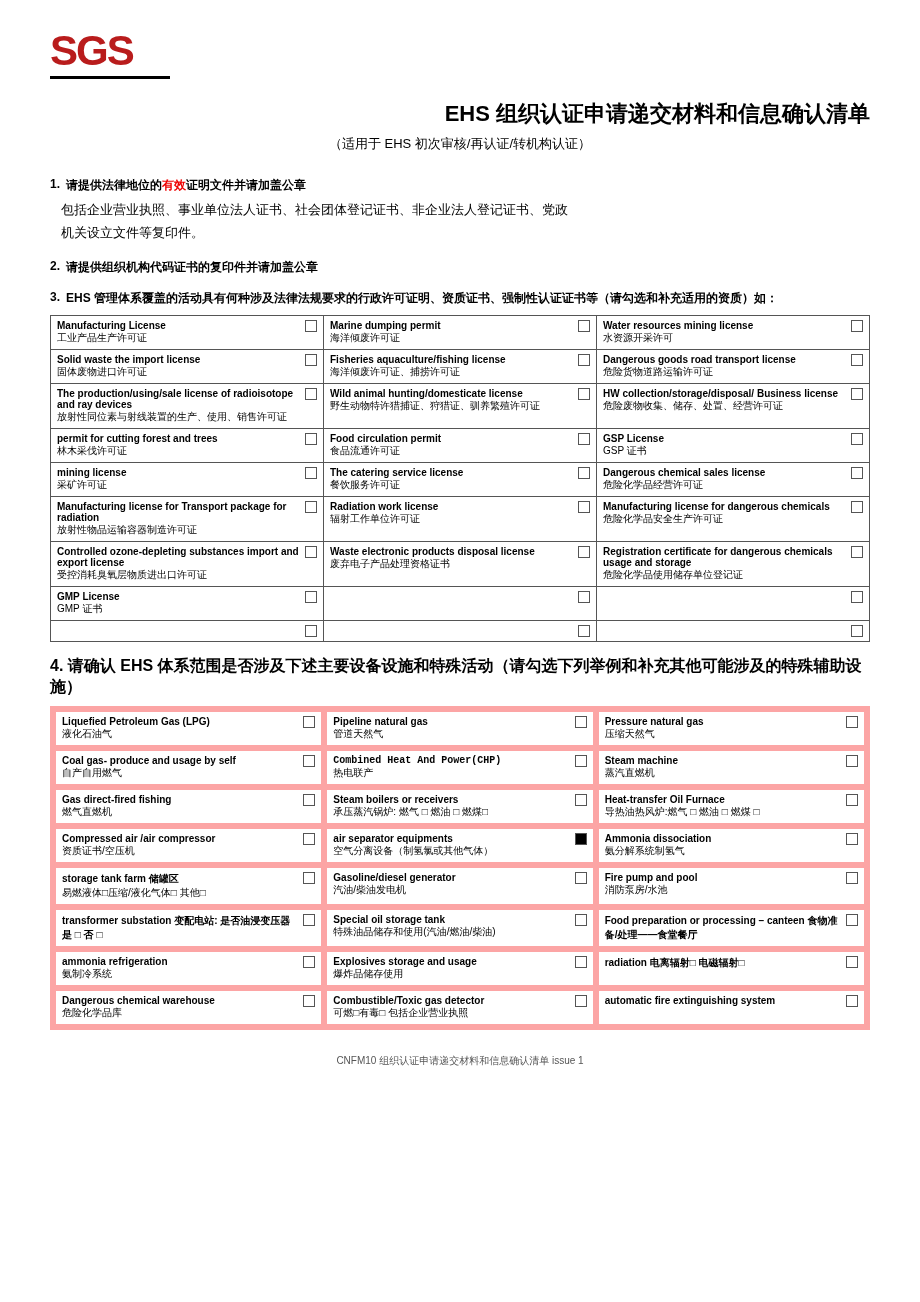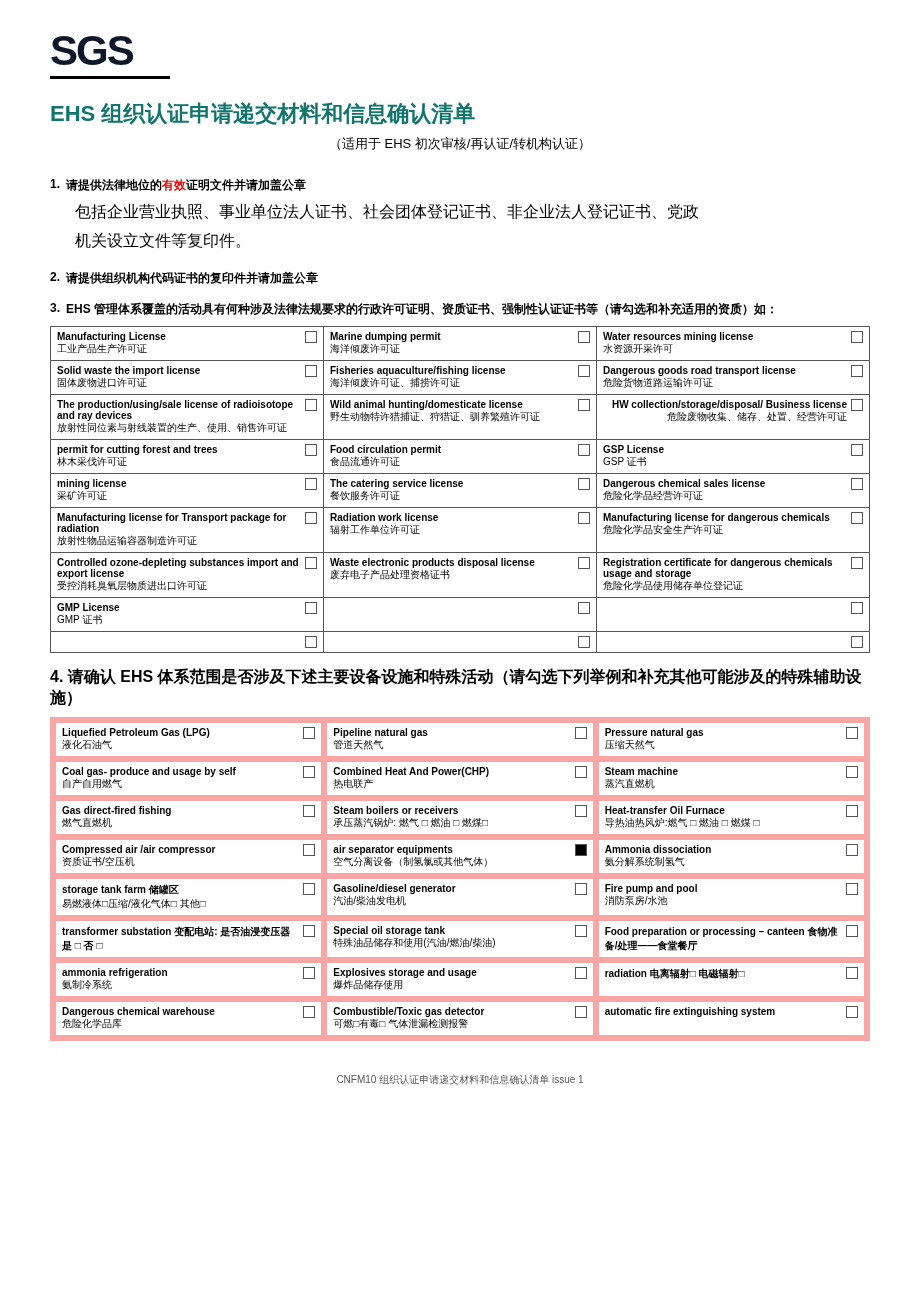--- a/index.html
+++ b/index.html
@@ -17,50 +17,50 @@
       margin-bottom: 20px;
     }
     .logo-box {
       display: flex;
       flex-direction: column;
       align-items: flex-start;
     }
     .logo-text {
       font-size: 42px;
       font-weight: 900;
-      color: #0f172a;
+      color: #b91c1c;
       line-height: 1;
       letter-spacing: -2px;
     }
     .logo-line {
       width: 120px;
       height: 3px;
       background: #000;
       margin-top: 4px;
     }
     .main-title {
-      text-align: left;
+      text-align: right;
       font-size: 22px;
       font-weight: bold;
-      color: #0f766e;
+      color: #000000;
       margin: 20px 0 6px 0;
     }
     .sub-title {
       text-align: center;
       font-size: 13px;
       color: #000;
       margin-bottom: 24px;
     }
     .section {
       margin-bottom: 14px;
     }
     .section-body {
-      font-size: 16px;
+      font-size: 13px;
       line-height: 1.8;
-      margin-left: 25px;
+      margin-left: 11px;
     }
     .highlight-red {
       color: #e00;
     }
     .numbered-item {
       display: flex;
       gap: 6px;
       font-size: 12px;
       font-weight: bold;
       margin-bottom: 4px;
@@ -118,21 +118,21 @@
     }
     .eq-table td {
       border: 6px solid #fca5a5;
       padding: 4px 6px;
       vertical-align: top;
     }
     .footer {
       text-align: center;
       font-size: 10px;
       color: #555;
-      margin-top: 32px;
+      margin-top: 24px;
     }
     .section4-title {
       font-size: 16px;
       font-weight: bold;
       margin-bottom: 4px;
     }
   </style>
 </head>
 <body>
 
@@ -244,21 +244,21 @@
           </td>
           <td style="width: 31%;">
             <div class="cell-content">
               <div class="cell-text">
                 <span class="cell-en">Wild animal hunting/domesticate license</span>
                 <span class="cell-zh">野生动物特许猎捕证、狩猎证、驯养繁殖许可证</span>
               </div>
               <div class="checkbox"></div>
             </div>
           </td>
-          <td style="width: 31%; text-align: right;">
+          <td style="width: 31%;">
             <div class="cell-content">
               <div class="cell-text">
                 <span class="cell-en">HW collection/storage/disposal/ Business license</span>
                 <span class="cell-zh">危险废物收集、储存、处置、经营许可证</span>
               </div>
               <div class="checkbox"></div>
             </div>
           </td>
         </tr>
         <tr>
@@ -462,21 +462,21 @@
         <tr>
           <td style="width: 31%;">
             <div class="cell-content">
               <div class="cell-text">
                 <span class="cell-en">Coal gas- produce and usage by self</span>
                 <span class="cell-zh">自产自用燃气</span>
               </div>
               <div class="checkbox"></div>
             </div>
           </td>
-          <td style="width: 31%;">
+          <td style="width: 31%; font-family: Liberation Mono, monospace;">
             <div class="cell-content">
               <div class="cell-text">
                 <span class="cell-en">Combined Heat And Power(CHP)</span>
                 <span class="cell-zh">热电联产</span>
               </div>
               <div class="checkbox"></div>
             </div>
           </td>
           <td style="width: 31%;">
             <div class="cell-content">
@@ -637,21 +637,21 @@
                 <span class="cell-en">Dangerous chemical warehouse</span>
                 <span class="cell-zh">危险化学品库</span>
               </div>
               <div class="checkbox"></div>
             </div>
           </td>
           <td style="width: 31%;">
             <div class="cell-content">
               <div class="cell-text">
                 <span class="cell-en">Combustible/Toxic gas detector</span>
-                <span class="cell-zh">可燃□有毒□  气体泄漏检测报警</span>
+                <span class="cell-zh">可燃□有毒□  包括企业营业执照</span>
               </div>
               <div class="checkbox"></div>
             </div>
           </td>
           <td style="width: 31%;">
             <div class="cell-content">
               <div class="cell-text">
                 <span class="cell-en">automatic fire extinguishing system</span>
               </div>
               <div class="checkbox"></div>

